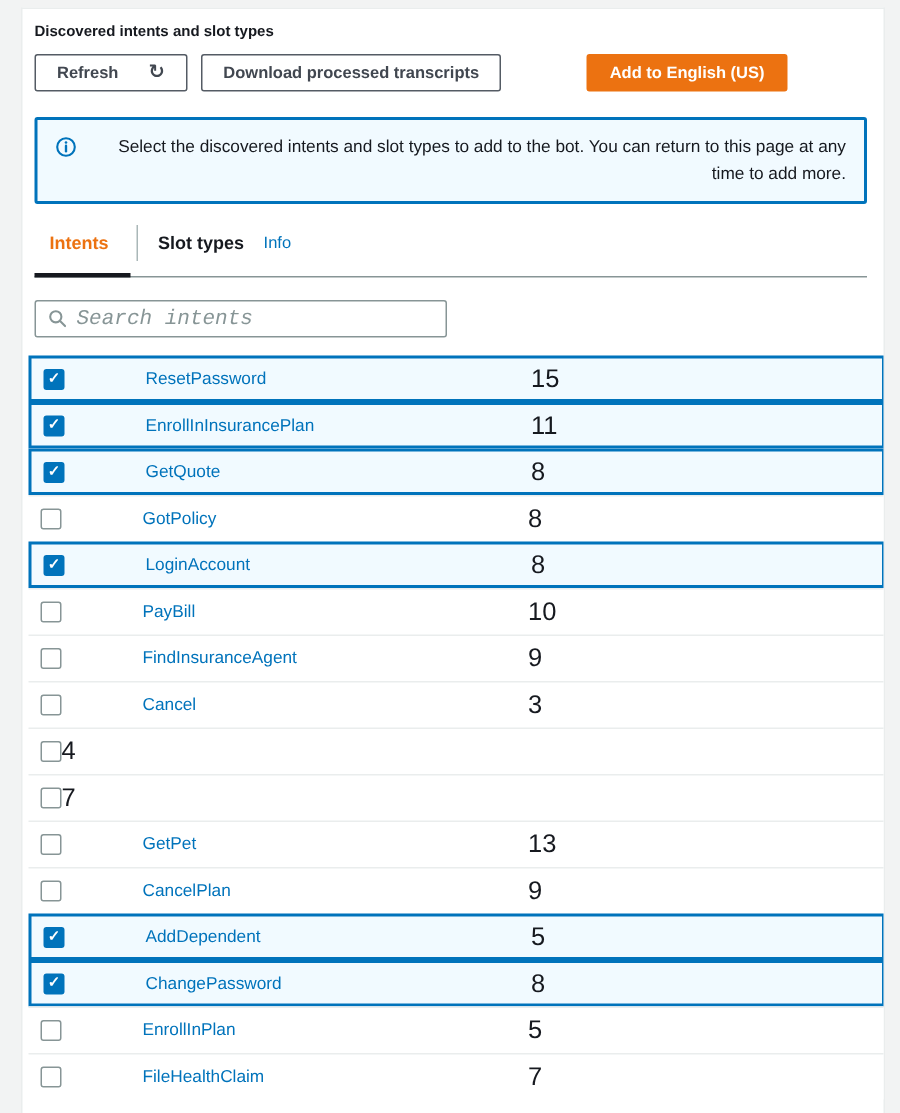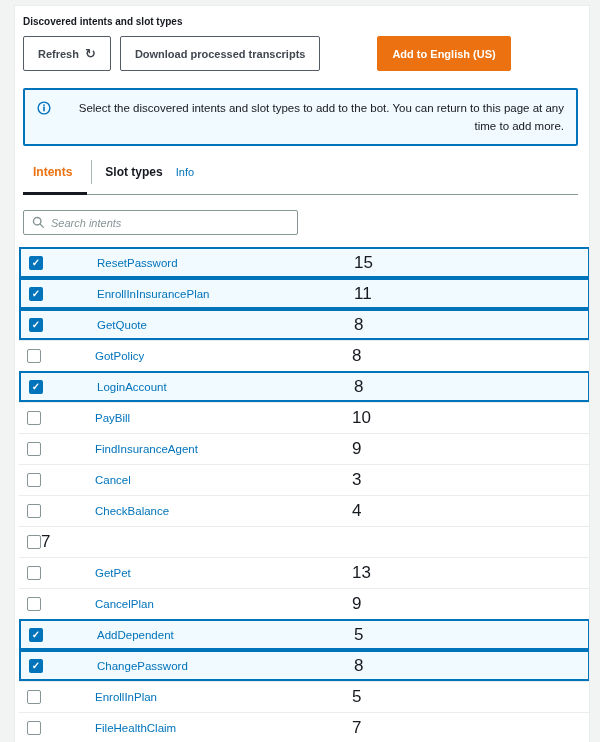--- a/index.html
+++ b/index.html
@@ -18,22 +18,22 @@
     border:1px solid #eaeded; border-bottom:none;
     padding-left:8px;
     overflow:hidden;
   }
   .page-title {
     margin-top:10px;
     font-size:10px; font-weight:700; color:#16191f;
   }
   .toolbar { margin-top:9px; display:flex; align-items:center; gap:9px; }
   .btn {
-    height:35px; padding:0 14px;
-    display:inline-flex; align-items:center; justify-content:center; gap:6px;
+    height:25px; padding:0 14px;
+    display:inline-flex; align-items:center; justify-content:center; gap:20px;
     font-family:"Liberation Sans", sans-serif;
     font-size:11px; font-weight:700;
     border-radius:2px; cursor:pointer; white-space:nowrap;
   }
   .btn-secondary { background:#ffffff; border:1px solid #545b64; color:#414750; }
   .btn-primary  { background:#ec7211; border:1px solid #ec7211; color:#ffffff;margin-left:48px; }
   .refresh-glyph { font-family:"DejaVu Sans", sans-serif; font-size:13px; font-weight:700; line-height:1; }
 
   .alert {
     margin-top:17px; width:555px;
@@ -59,21 +59,21 @@
   }
   .tab-line-active { position:absolute; left:0; top:0; width:64px; height:3px; background:#16191f; }
 
   .search-box {
     margin-top:15px; width:275px; height:25px;
     border:1px solid #879596; border-radius:2px; background:#fff;
     display:flex; align-items:center; padding:0 8px; gap:6px;
   }
   .search-box input {
     border:none; outline:none; flex:1; min-width:0;
-    font-family:Liberation Sans, sans-serif; font-size:11px; color:#16191f;
+    font-family:Liberation Mono, monospace; font-size:14px; color:#16191f;
     background:transparent;
   }
   .search-box input::placeholder { color:#879596; font-style:italic; }
 
   .intent-table { margin-top:12px; margin-left:-4px; width:571px; }
   .row {
     height:31px; display:flex; align-items:center; position:relative;
     background:#ffffff;
   }
   .row.selected { border:2px solid #0073bb; background:#f1faff; }
@@ -173,21 +173,20 @@
         <a class="intent-link">FindInsuranceAgent</a>
         <span class="count">9</span>
       </div>
       <div class="row plain">
         <span class="cb off"></span>
         <a class="intent-link">Cancel</a>
         <span class="count">3</span>
       </div>
       <div class="row plain">
         <span class="cb off"></span>
-        <a class="intent-link">CheckBalance</a>
         <span class="count">4</span>
       </div>
       <div class="row plain">
         <span class="cb off"></span>
         <span class="count">7</span>
       </div>
       <div class="row plain">
         <span class="cb off"></span>
         <a class="intent-link">GetPet</a>
         <span class="count">13</span>

